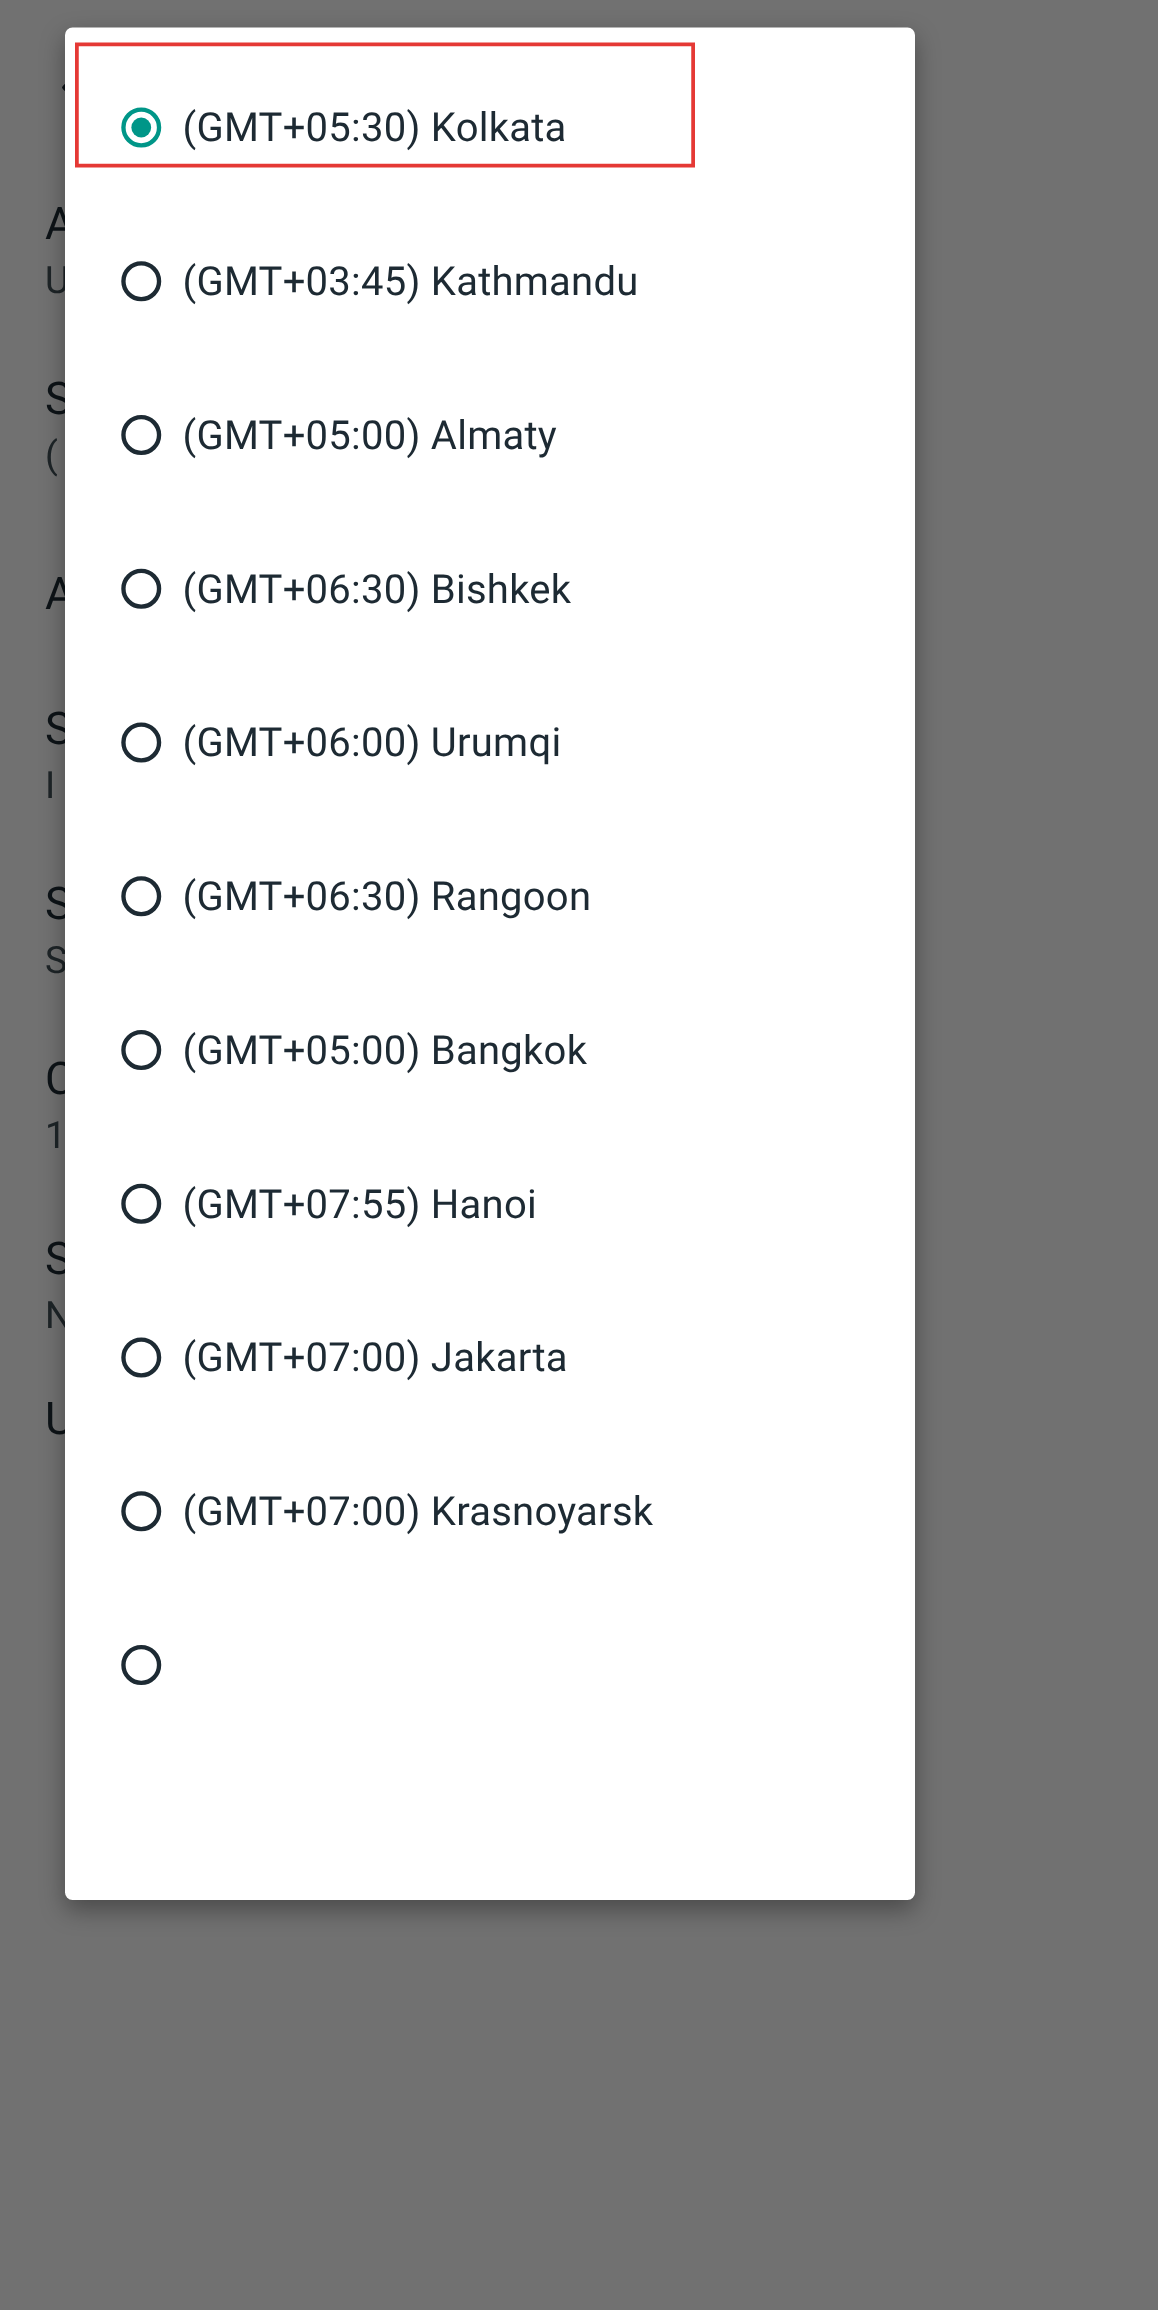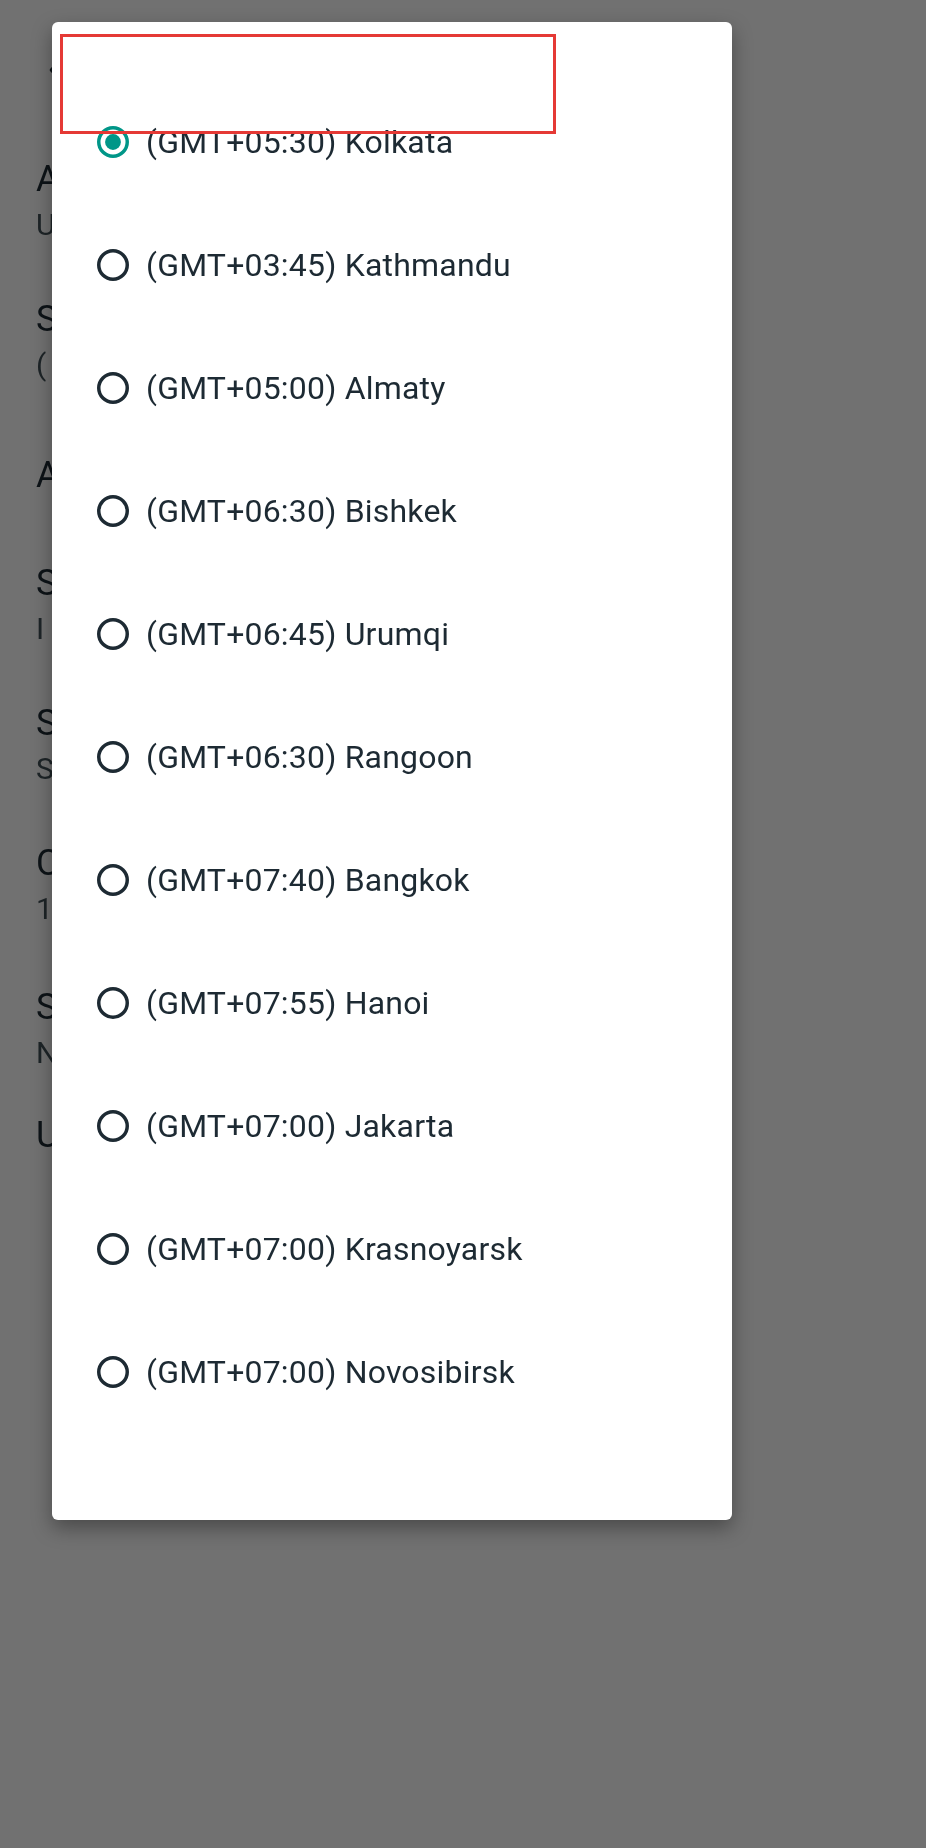--- a/index.html
+++ b/index.html
@@ -59,21 +59,20 @@
       height: 1498px;
       background: #ffffff;
       border-radius: 6px;
       box-shadow: 0 8px 20px rgba(0,0,0,0.35);
       overflow: hidden;
     }
 
     .options {
       list-style: none;
       padding: 18px 0 22px 0;
-      margin-top: 40px;
     }
 
     .option {
       display: flex;
       align-items: center;
       gap: 14px;
       height: 123px;
       padding: 0 36px 0 42px;
       cursor: pointer;
     }
@@ -185,37 +184,37 @@
             </svg>
           </span>
           <span class="option-label">(GMT+06:30) Bishkek</span>
         </li>
         <li class="option">
           <span class="radio">
             <svg viewBox="0 0 24 24">
               <circle cx="12" cy="12" r="9" fill="none" stroke="#1d2a33" stroke-width="2.2"></circle>
             </svg>
           </span>
-          <span class="option-label">(GMT+06:45) Urumqi</span>
+          <span class="option-label">(GMT+06:00) Urumqi</span>
         </li>
         <li class="option">
           <span class="radio">
             <svg viewBox="0 0 24 24">
               <circle cx="12" cy="12" r="9" fill="none" stroke="#1d2a33" stroke-width="2.2"></circle>
             </svg>
           </span>
           <span class="option-label">(GMT+06:30) Rangoon</span>
         </li>
         <li class="option">
           <span class="radio">
             <svg viewBox="0 0 24 24">
               <circle cx="12" cy="12" r="9" fill="none" stroke="#1d2a33" stroke-width="2.2"></circle>
             </svg>
           </span>
-          <span class="option-label">(GMT+07:40) Bangkok</span>
+          <span class="option-label">(GMT+05:00) Bangkok</span>
         </li>
         <li class="option">
           <span class="radio">
             <svg viewBox="0 0 24 24">
               <circle cx="12" cy="12" r="9" fill="none" stroke="#1d2a33" stroke-width="2.2"></circle>
             </svg>
           </span>
           <span class="option-label">(GMT+07:55) Hanoi</span>
         </li>
         <li class="option">
@@ -233,20 +232,19 @@
             </svg>
           </span>
           <span class="option-label">(GMT+07:00) Krasnoyarsk</span>
         </li>
         <li class="option">
           <span class="radio">
             <svg viewBox="0 0 24 24">
               <circle cx="12" cy="12" r="9" fill="none" stroke="#1d2a33" stroke-width="2.2"></circle>
             </svg>
           </span>
-          <span class="option-label">(GMT+07:00) Novosibirsk</span>
         </li>
       </ul>
   </div>
 
   <div class="highlight-box"></div>
 
 </div>
 
 </body></html>

